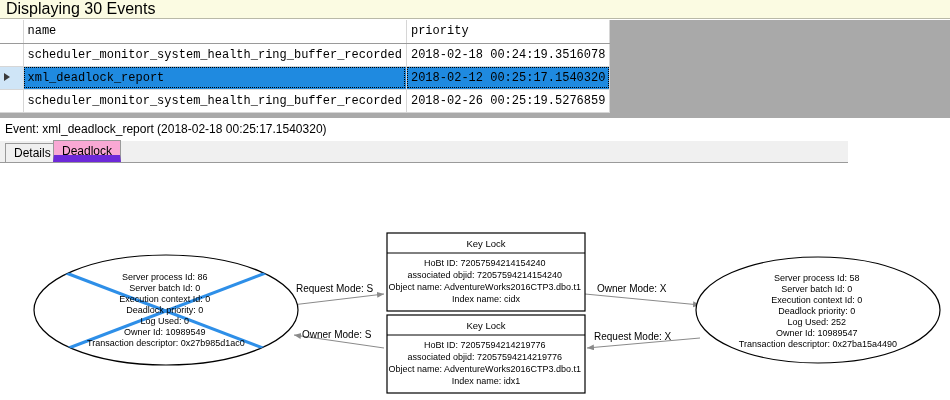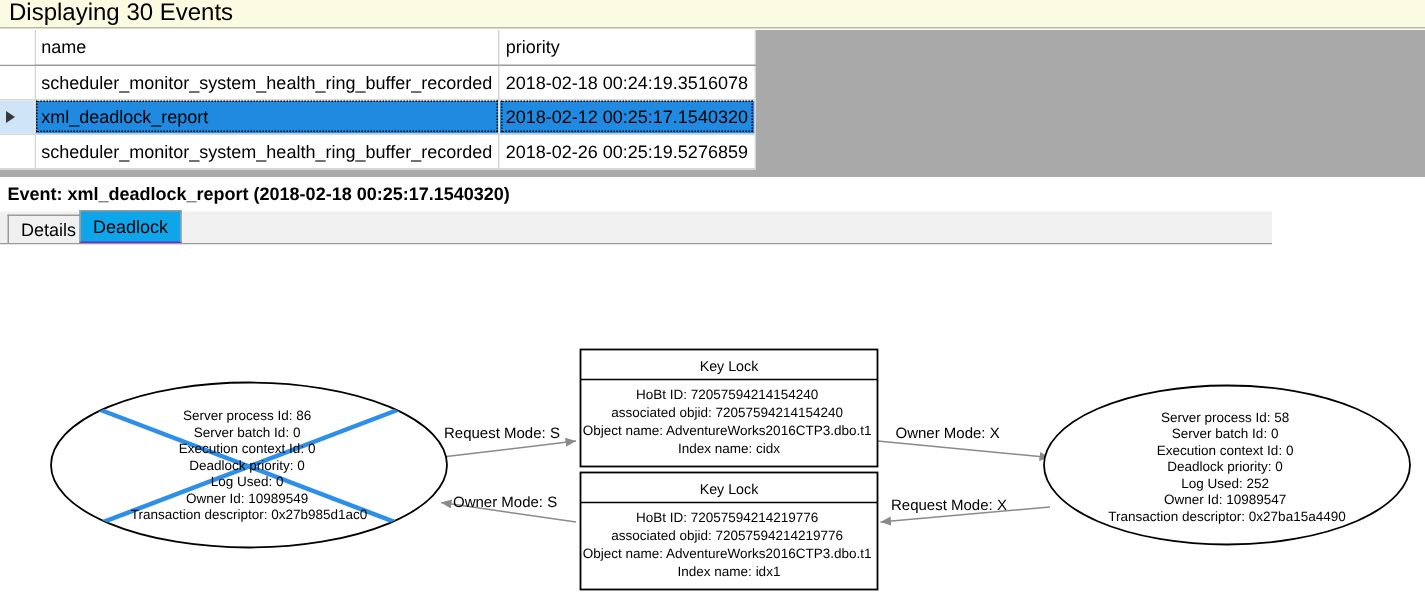--- a/index.html
+++ b/index.html
@@ -55,20 +55,21 @@
     border-top: none;
     border-left: none;
     height: 23px;
     padding: 0 4px;
     font-weight: normal;
     text-align: left;
     white-space: nowrap;
     overflow: hidden;
     background: #ffffff;
     box-sizing: border-box;
+    font-family: Liberation Mono, monospace;
   }
   table.grid th {
     background: #ffffff;
     border-bottom: 1px solid #9a9a9a;
   }
   .col-rowhdr { width: 23px; }
   .col-name   { width: 278px; }
   .col-ts     { width: 136px; }
 
   td.rowhdr, th.rowhdr {
@@ -99,21 +100,20 @@
   .event-caption {
     position: absolute;
     left: 0; top: 119px;
     width: 950px; height: 20px;
     display: flex;
     align-items: center;
     padding-left: 5px;
     box-sizing: border-box;
     font-size: 12px;
     background: #ffffff;
-    font-weight: bold;
   }
 
   
   .tabstrip {
     position: absolute;
     left: 0; top: 141px;
     width: 848px; height: 22px;
     background: #f0f0f0;
     border-bottom: 1px solid #9a9a9a;
     box-sizing: border-box;
@@ -128,22 +128,22 @@
     border-bottom: none;
     background: #f0f0f0;
     font-size: 12px;
     box-sizing: border-box;
   }
   .tab.inactive { left: 5px; }
   .tab.active {
     left: 53px;
     height: 22px;
     line-height: 21px;
-    background: #0ea5e9;
-    border-bottom: 1px solid #6d28d9;
+    background: #f9a8d4;
+    border-bottom: 7px solid #6d28d9;
     z-index: 3;
   }
 
   
   .canvas {
     position: absolute;
     left: 0; top: 163px;
     width: 950px; height: 237px;
     background: #ffffff;
     border-top: none;

